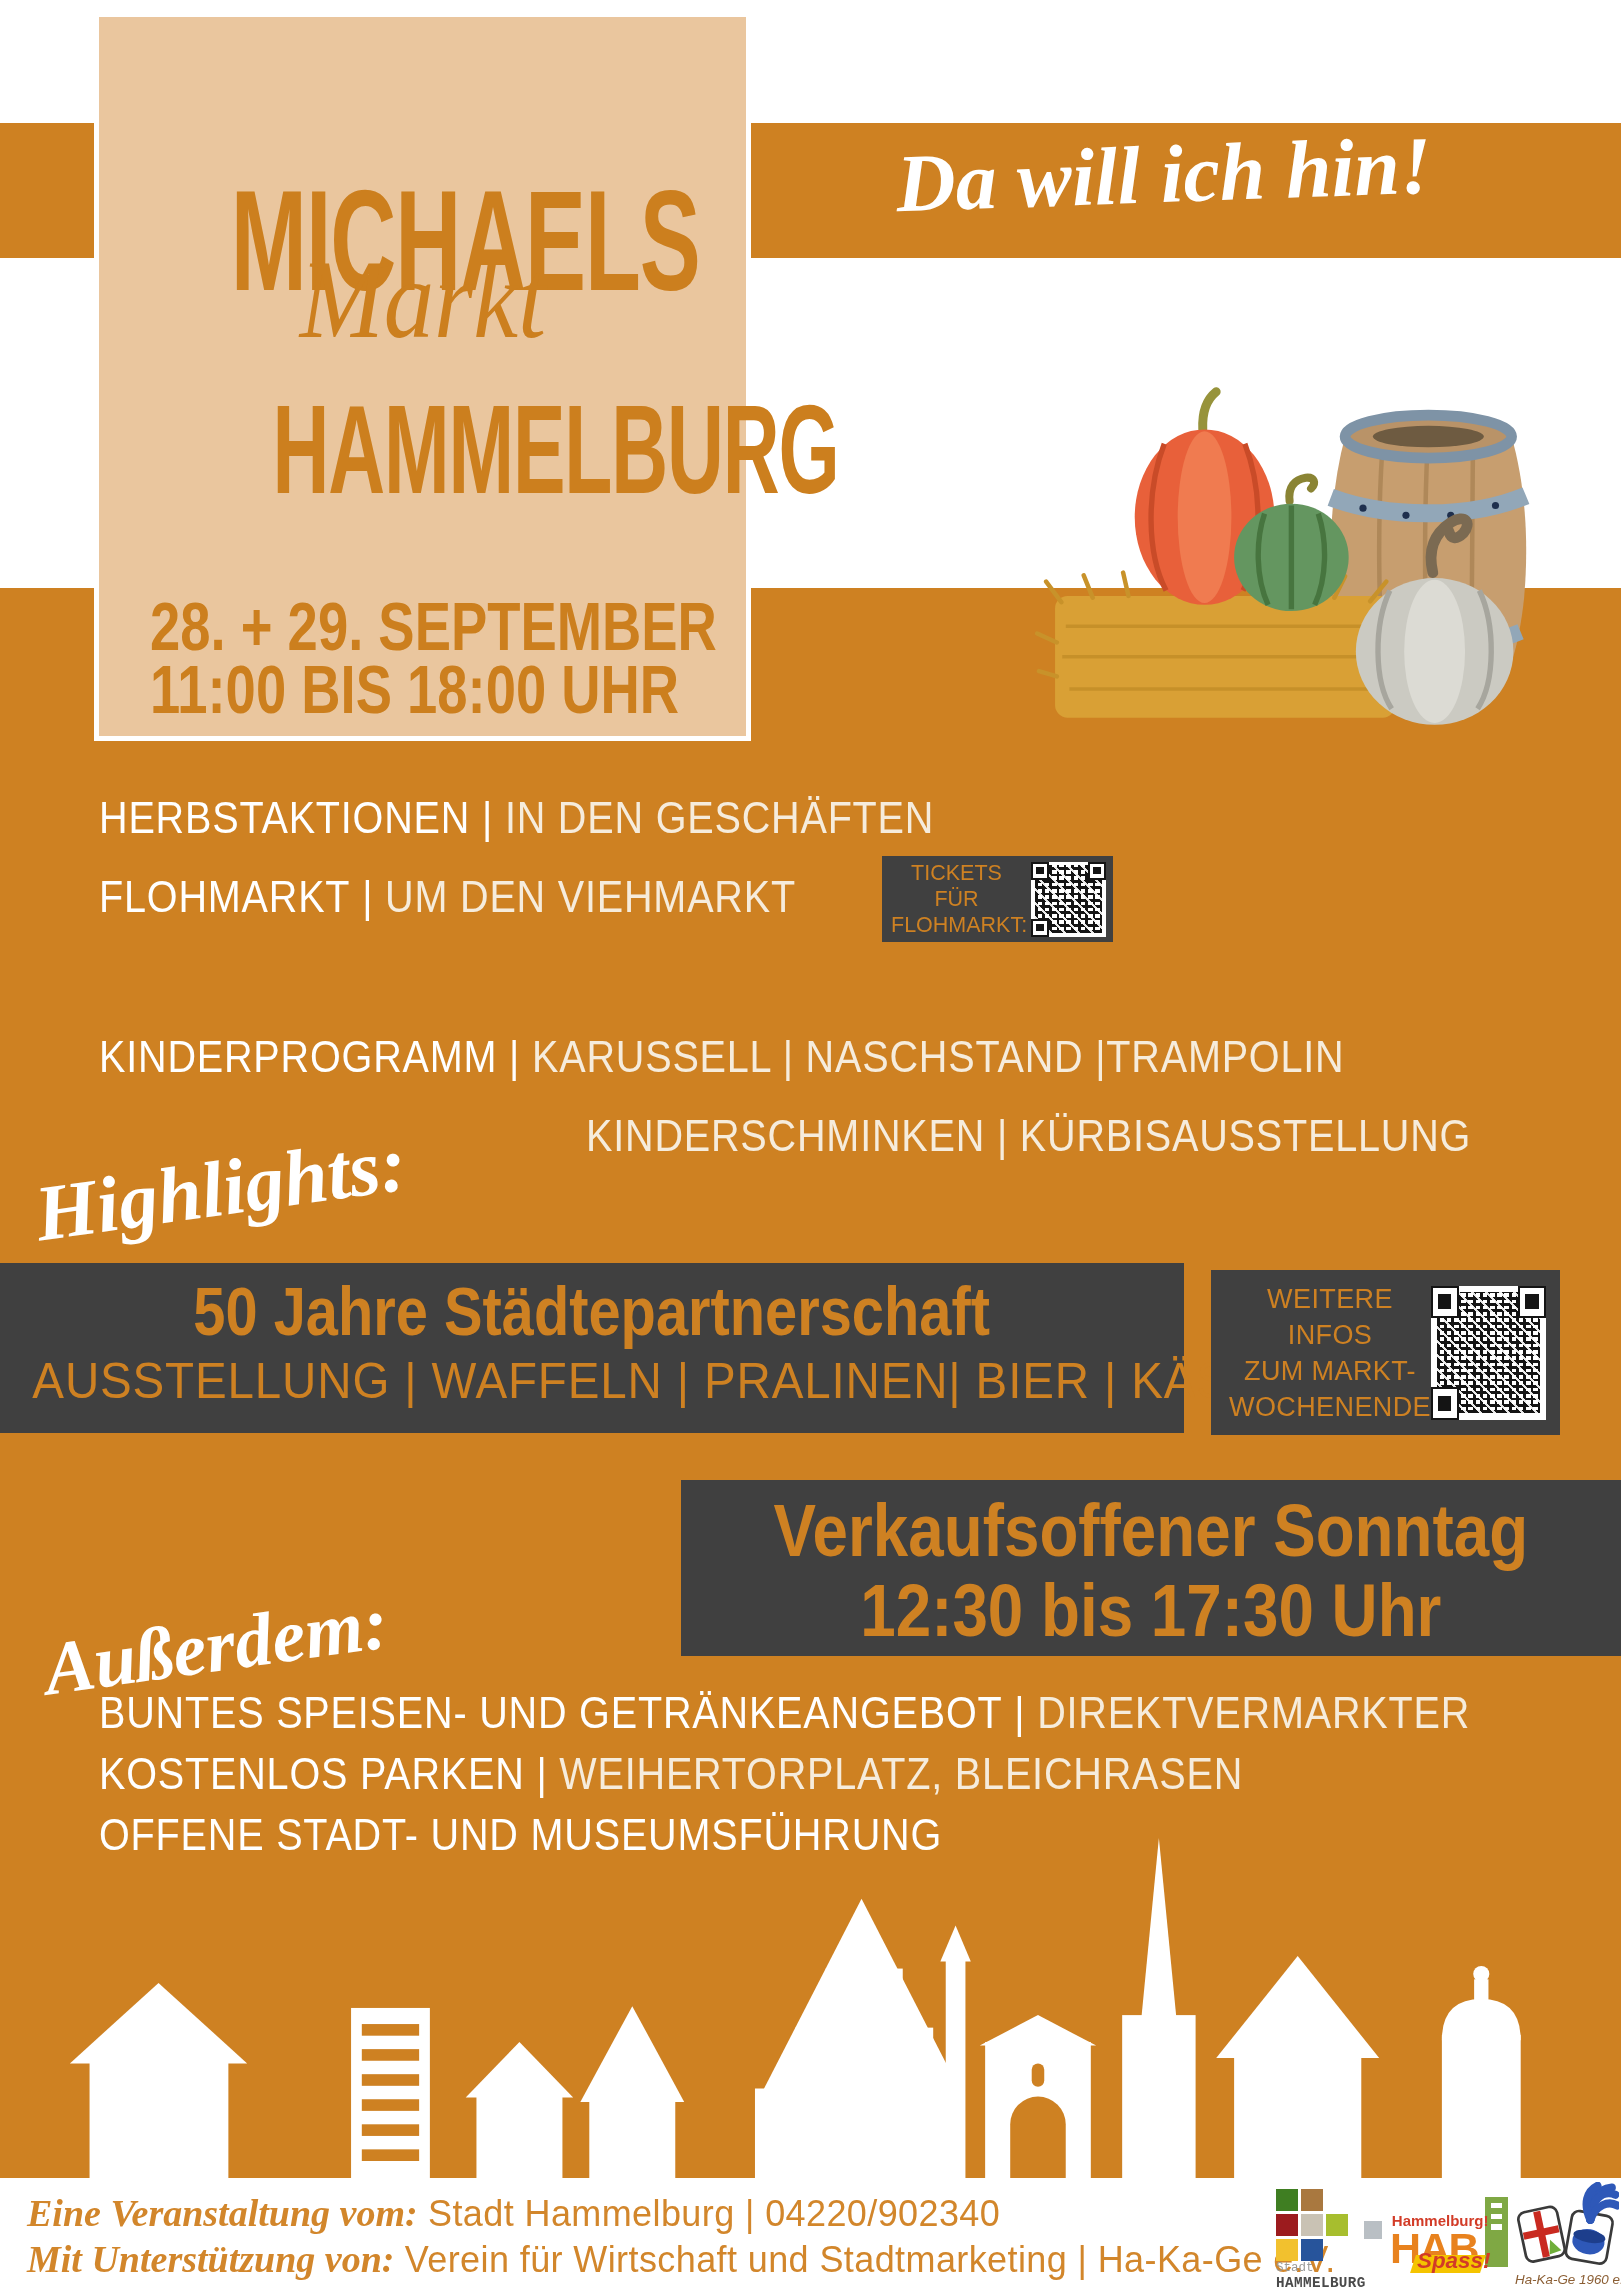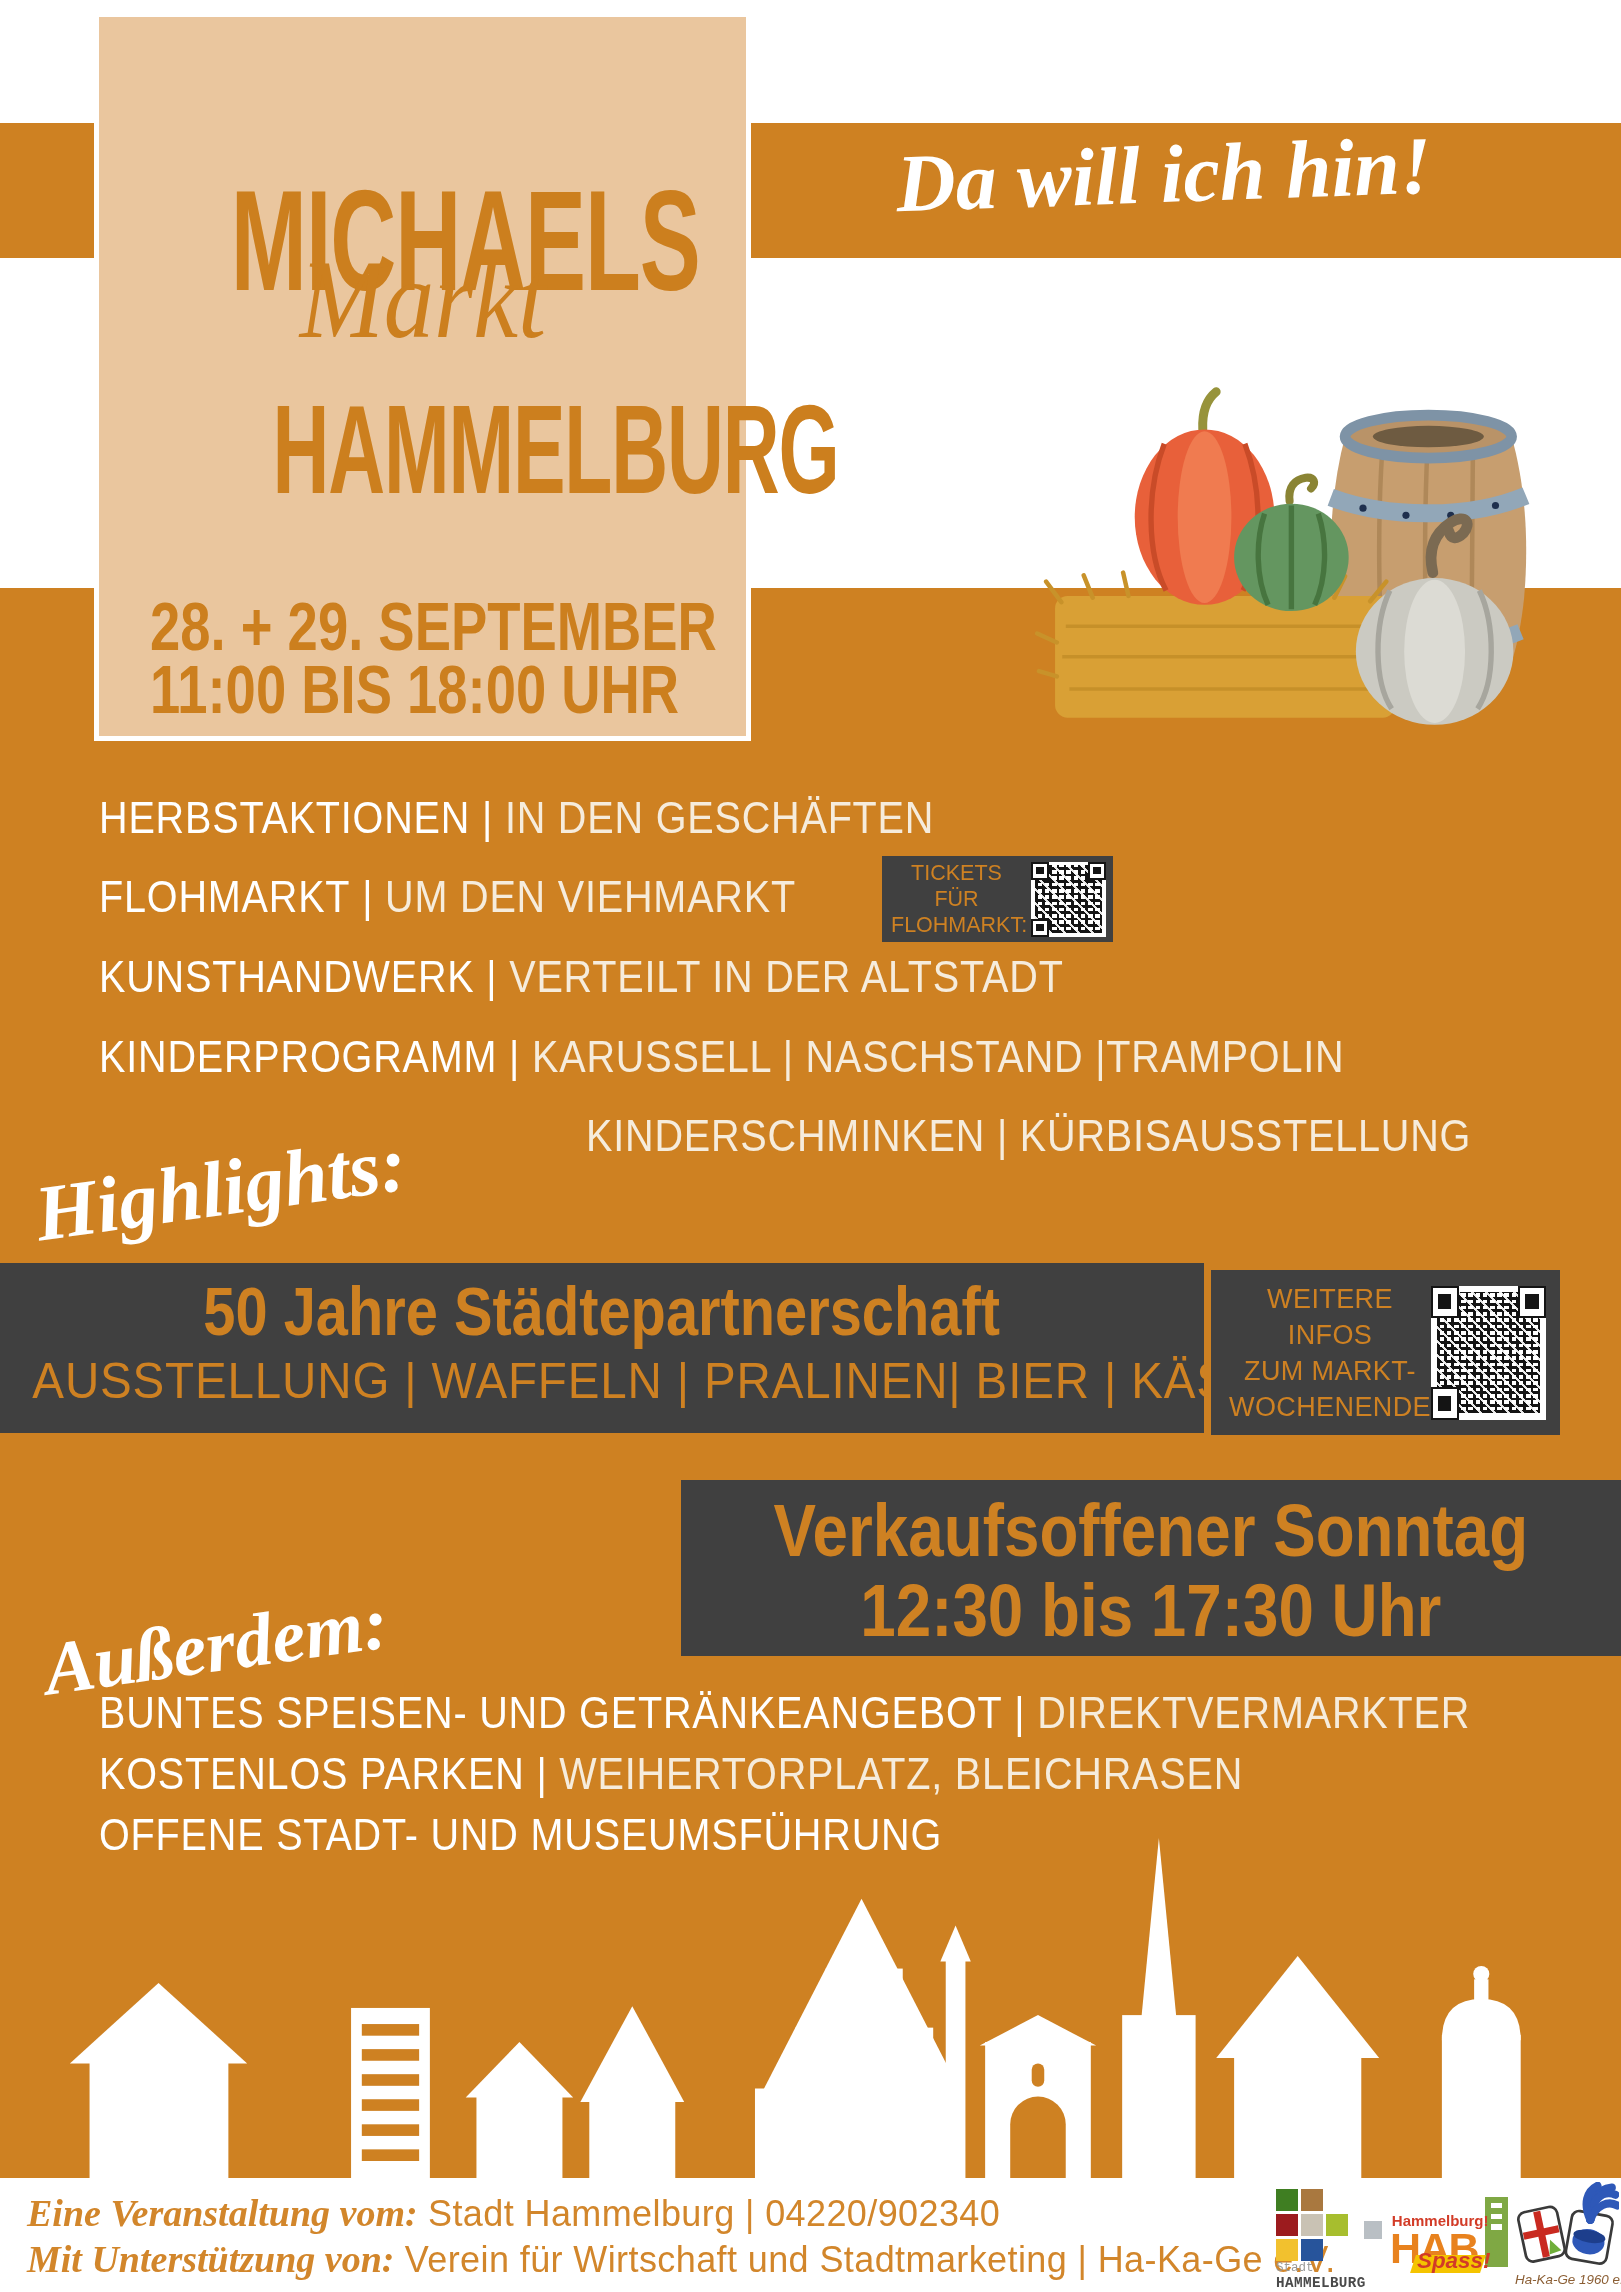--- a/index.html
+++ b/index.html
@@ -32,21 +32,21 @@
   .row .cond{transform:scaleX(.88);transform-origin:left top;}
   .row .lab{color:#ffffff;font-weight:500;}
   .row .sep{color:#ffffff;font-weight:300;}
   .row .val{color:var(--cream_text,#F6ECDC);font-weight:400;}
   .r1{top:793px;} .r2{top:872px;} .r3{top:952px;} .r4{top:1032px;} .r5{top:1111px;left:586px;}
   
   .wbox{background:#404040;}
   .tickets{left:882px;top:856px;width:231px;height:86px;display:flex;align-items:center;
            justify-content:space-between;padding:0 7.2px 0 9px;box-sizing:border-box;}
   .tickets .txt{width:131px;text-align:center;color:var(--orange,#CE8122);font-size:21.5px;line-height:26px;}
-  .boxA{left:0;top:1263px;width:1184px;height:170px;text-align:center;padding-left:20px;}
+  .boxA{left:0;top:1263px;width:1184px;height:170px;text-align:center;}
   .boxA .ttl{top:14.3px;font-size:68px;font-weight:700;color:var(--orange,#CE8122);line-height:1;}
   .boxA .ttl .cond{transform:scaleX(.85);transform-origin:center top;}
   .boxA .itm{top:93px;font-size:50px;font-weight:400;color:var(--orange,#CE8122);line-height:1;letter-spacing:0.9px;}
   .boxA .itm .cond{transform:scaleX(.95);transform-origin:center top;}
   .boxB{left:1211px;top:1270px;width:349px;height:165px;display:flex;align-items:center;
         justify-content:space-between;padding:0 14.3px 0 18px;box-sizing:border-box;}
   .boxB .txt{width:206px;text-align:center;color:var(--orange,#CE8122);font-size:27px;line-height:36px;letter-spacing:0.4px;}
   .boxC{left:681px;top:1480px;width:940px;height:176px;text-align:center;}
   .boxC .l1{top:12.5px;} .boxC .l2{top:93px;}
   .boxC .bl{font-size:75px;font-weight:700;color:var(--orange,#CE8122);line-height:1;}
@@ -144,21 +144,20 @@
   <div class="abs beige-panel">
     <div class="abs ctr t1"><span class="cond">MICHAELS</span></div>
     <div class="abs ctr t2"><span class="cond">Markt</span></div>
     <div class="abs ctr t3"><span class="cond">HAMMELBURG</span></div>
     <div class="abs date-line d1"><span class="cond">28. + 29. SEPTEMBER</span></div>
     <div class="abs date-line d2"><span class="cond">11:00 BIS 18:00 UHR</span></div>
   </div>
 
   <div class="abs row r1"><span class="cond"><span class="lab">HERBSTAKTIONEN</span><span class="sep"> | </span><span class="val">IN DEN GESCHÄFTEN</span></span></div>
   <div class="abs row r2"><span class="cond"><span class="lab">FLOHMARKT</span><span class="sep"> | </span><span class="val">UM DEN VIEHMARKT</span></span></div>
-  <div class="abs row r3"><span class="cond"><span class="lab">KUNSTHANDWERK</span><span class="sep"> | </span><span class="val">VERTEILT IN DER ALTSTADT</span></span></div>
   <div class="abs row r4"><span class="cond"><span class="lab">KINDERPROGRAMM</span><span class="sep">  | </span><span class="val">KARUSSELL | NASCHSTAND |TRAMPOLIN</span></span></div>
   <div class="abs row r5"><span class="cond"><span class="val">KINDERSCHMINKEN | KÜRBISAUSSTELLUNG</span></span></div>
 
   <div class="abs wbox tickets">
     <div class="txt">
       <div>TICKETS</div>
       <div>FÜR</div>
       <div>FLOHMARKT:</div>
     </div>
     <div class="qr qr-s">

